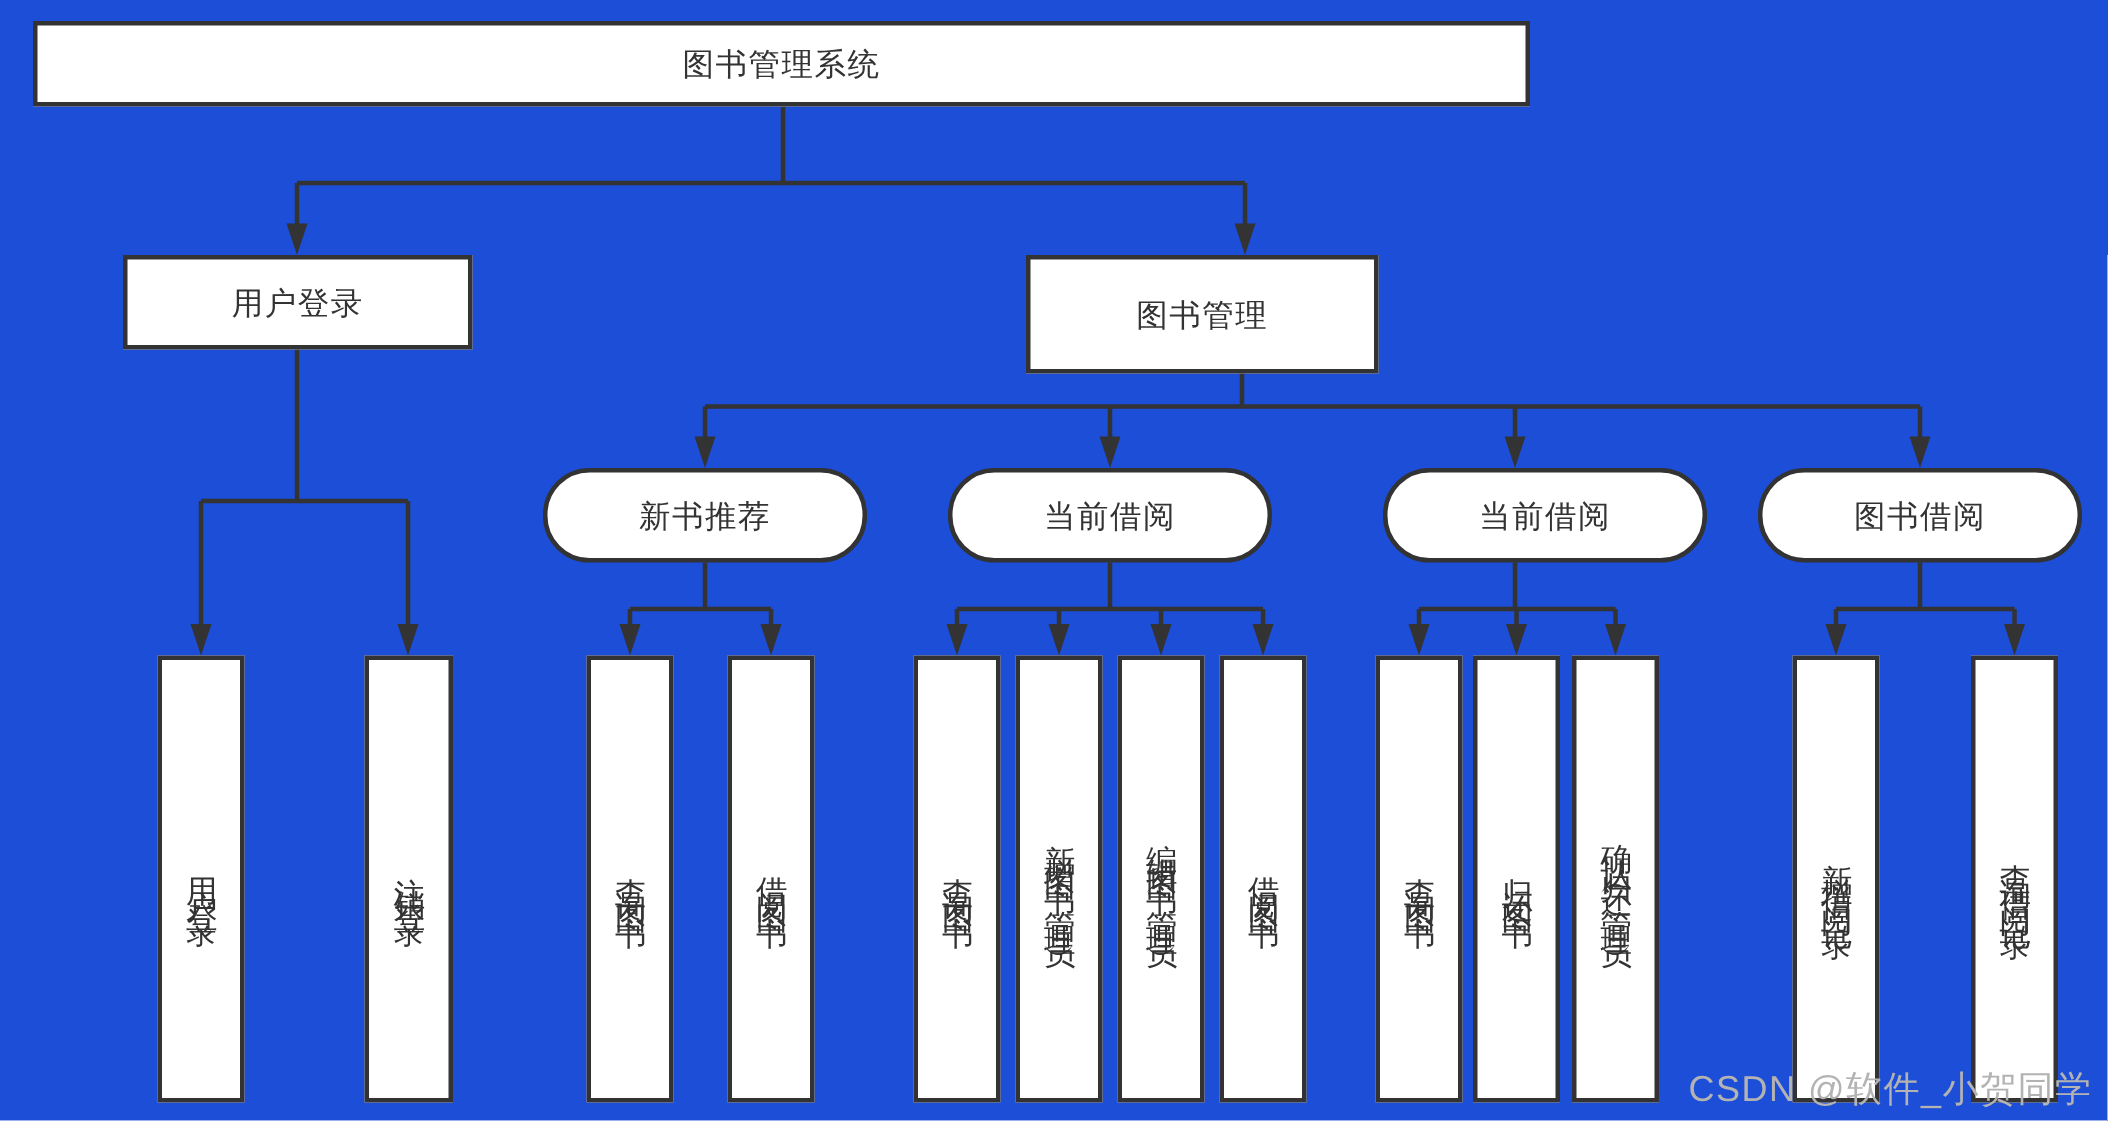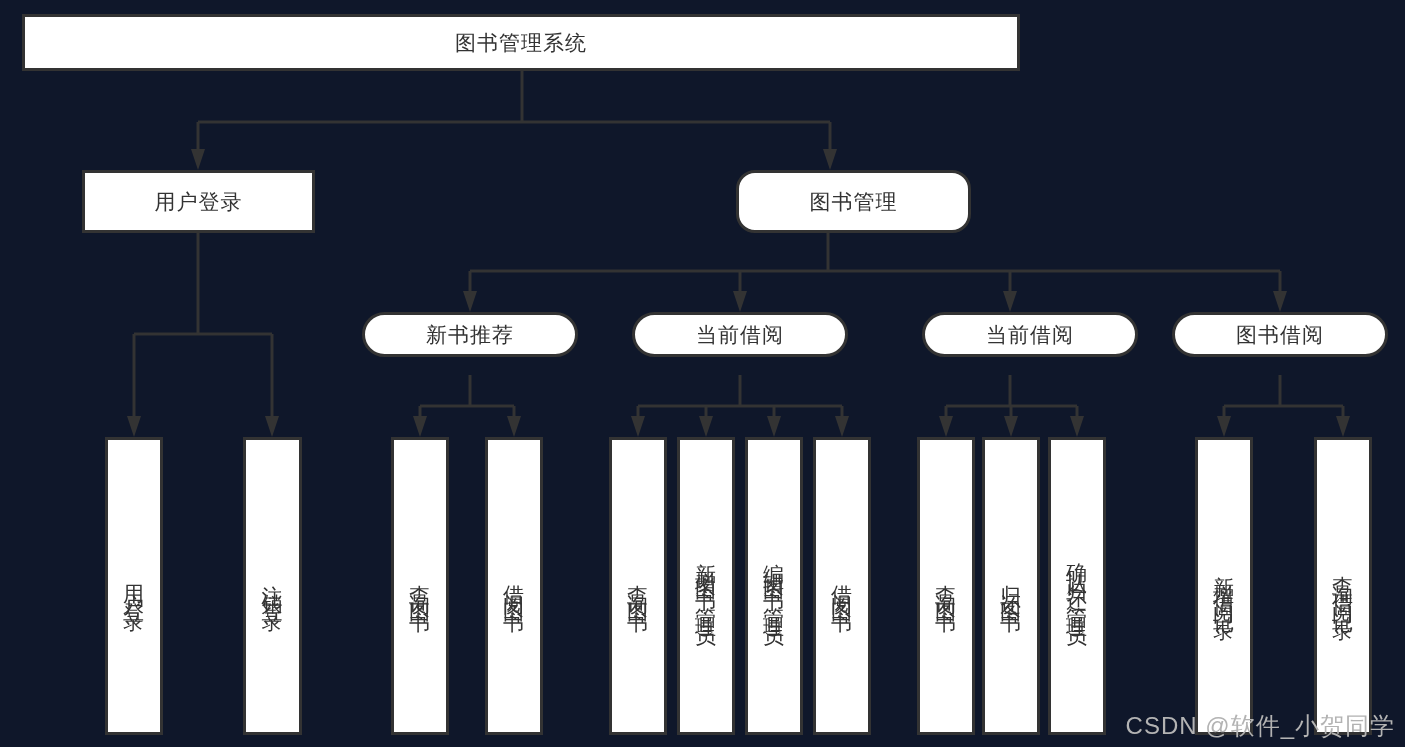--- a/index.html
+++ b/index.html
@@ -1,41 +1,41 @@
 <!DOCTYPE html>
 <html><head>
 <meta charset="utf-8">
 <style>
   html, body { margin:0; padding:0; background:#ffffff; }
   #stage {
     position: relative;
     width: 1405px;
     height: 747px;
-    background: #0f172a;
+    background: #1d4ed8;
     font-family: "Liberation Sans", sans-serif;
     overflow: hidden;
   }
   #wires { position:absolute; left:0; top:0; width:1405px; height:747px; }
   .box {
     position: absolute;
     box-sizing: border-box;
     border: 3px solid #333333;
     background: #ffffff;
     display: flex;
     align-items: center;
     justify-content: center;
     color: #333333;
     font-size: 21px;
     letter-spacing: 1px;
     z-index: 2;
   }
   .root  { left:22px;  top:14px;  width:998px; height:57px; }
   .lvl2a { left:82px;  top:170px; width:233px; height:63px; }
-  .lvl2b { left:736px; top:170px; width:235px; height:63px;border-radius:19px; }
-  .lvl3  { top:312px;  height:45px; width:216px;border-radius:31px; }
+  .lvl2b { left:684px; top:170px; width:235px; height:79px; }
+  .lvl3  { top:312px;  height:63px; width:216px;border-radius:31px; }
   .l3a { left:362px; }  .l3b { left:632px; }  .l3c { left:902px;margin-left:20px; }  .l3d { left:1172px; }
   .leaf  { top:437px;  height:298px; }
   .vtext {
     writing-mode: vertical-rl;
     text-orientation: mixed;
     letter-spacing: 9px;
     line-height: 1.1;
     white-space: nowrap;
   }
   .watermark {

